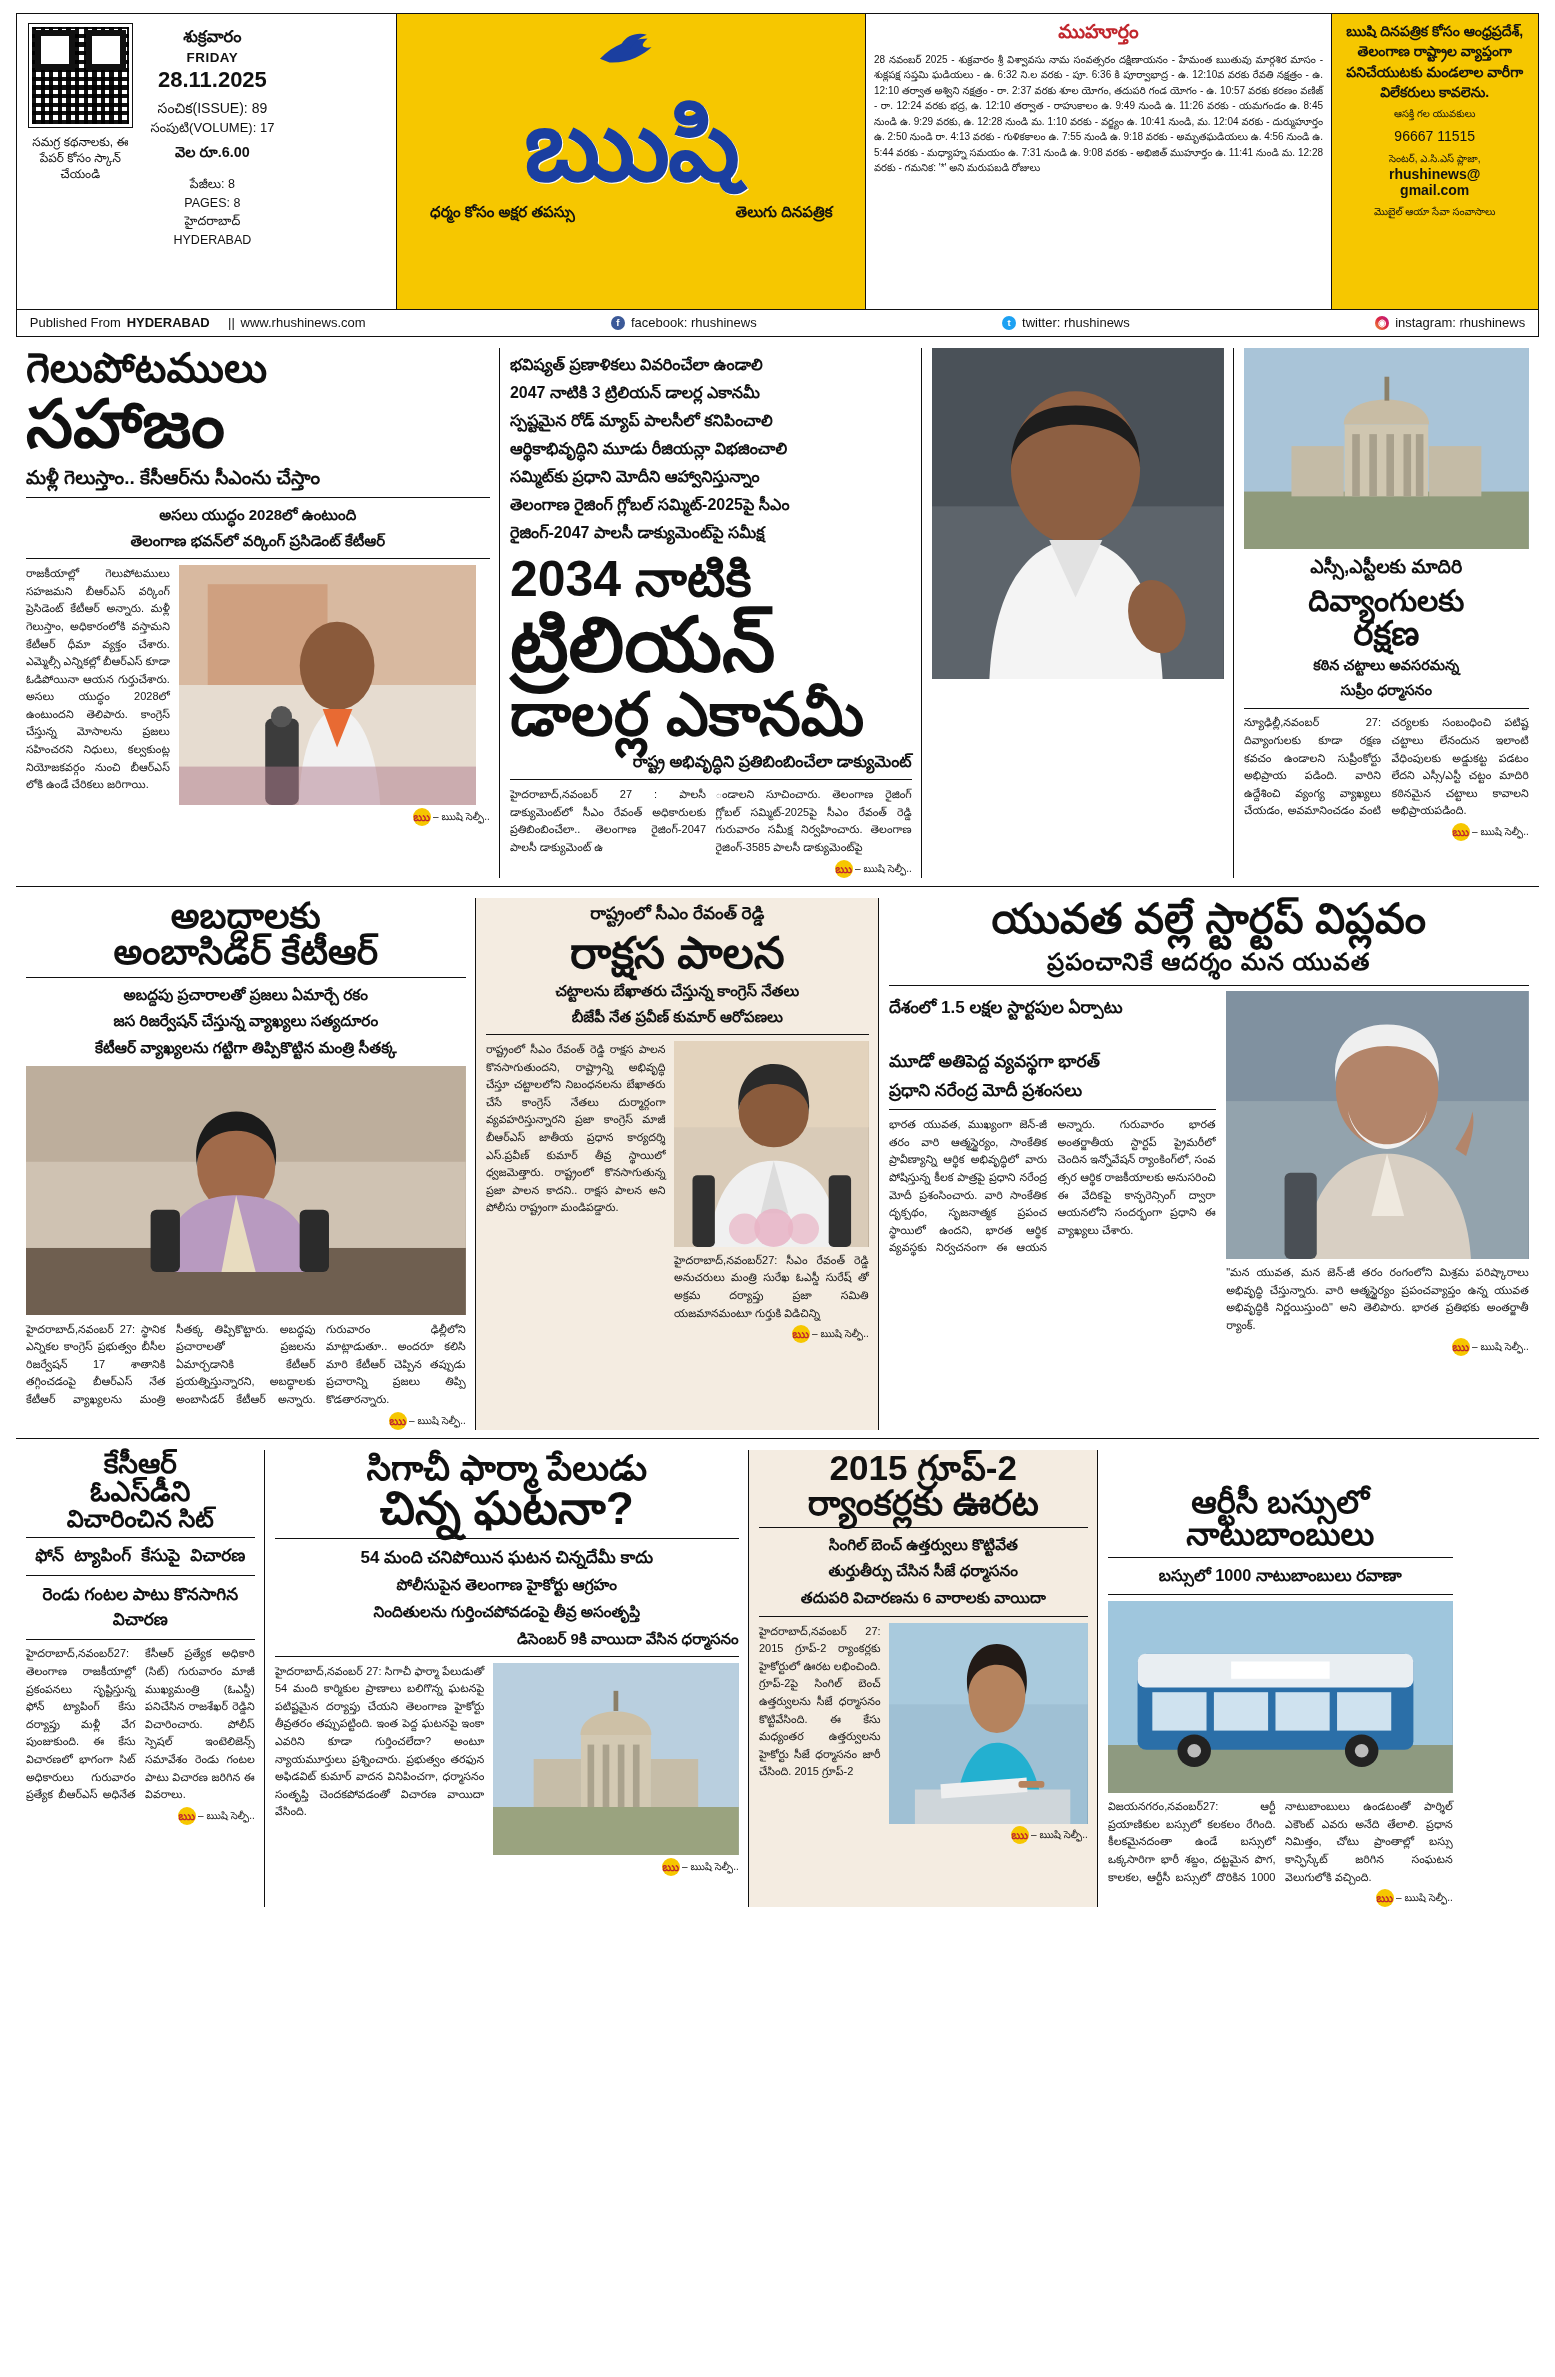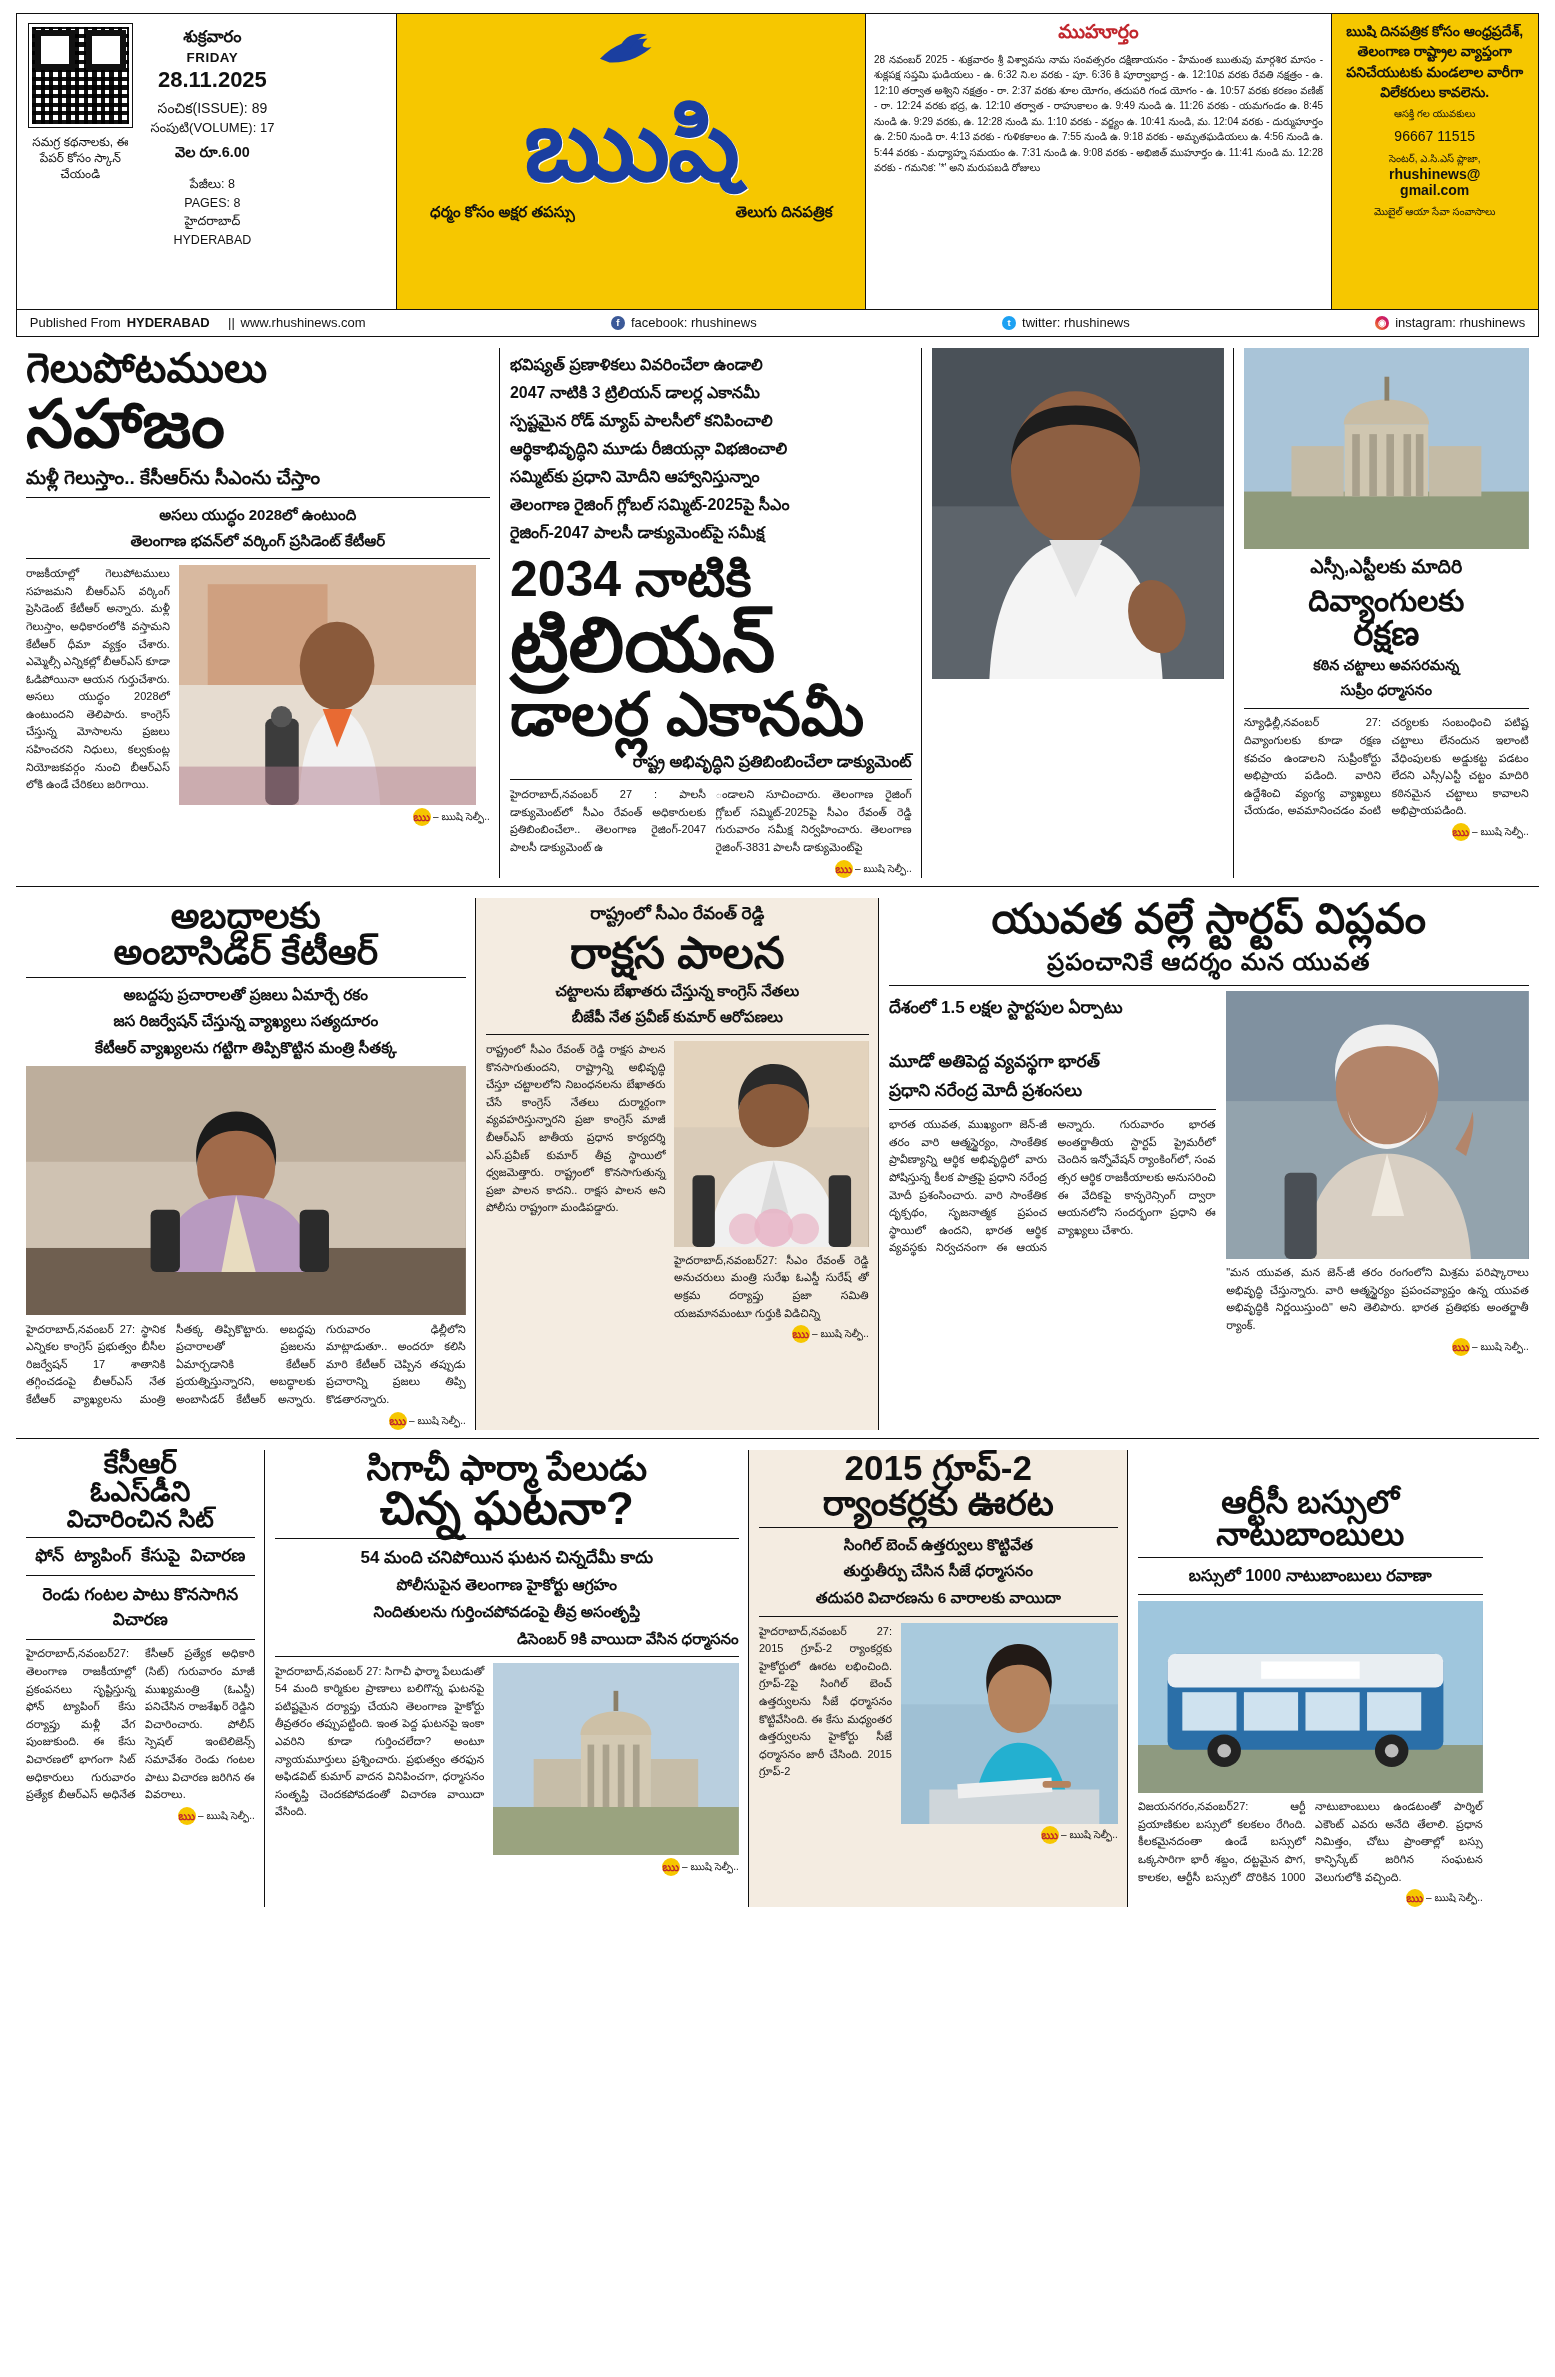--- a/index.html
+++ b/index.html
@@ -372,21 +372,21 @@
         <div>తెలంగాణ రైజింగ్ గ్లోబల్ సమ్మిట్-2025పై సీఎం</div>
         <div>రైజింగ్-2047 పాలసీ డాక్యుమెంట్‌పై సమీక్ష</div>
       </div>
       <h1 class="mainhead" style="font-size:50px;margin-top:6.7px;">2034 నాటికి</h1>
       <h1 class="mainhead" style="font-size:76px;line-height:1.04;">ట్రిలియన్</h1>
       <h1 class="mainhead" style="font-size:60px;line-height:1.04;">డాలర్ల ఎకానమీ</h1>
       <div class="subhead" style="text-align:right;font-size:16px;">రాష్ట్ర అభివృద్ధిని ప్రతిబింబించేలా డాక్యుమెంట్</div>
       <div class="rule"></div>
       <div style="display:flex;gap:9.6px;">
         <div class="body" style="flex:1">హైదరాబాద్,నవంబర్ 27 : పాలసీ డాక్యుమెంట్‌లో సీఎం రేవంత్ అధికారులకు ప్రతిబింబించేలా.. తెలంగాణ రైజింగ్-2047 పాలసీ డాక్యుమెంట్ ఉ</div>
-        <div class="body" style="flex:1">ండాలని సూచించారు. తెలంగాణ రైజింగ్ గ్లోబల్ సమ్మిట్-2025పై సీఎం రేవంత్ రెడ్డి గురువారం సమీక్ష నిర్వహించారు. తెలంగాణ రైజింగ్-3831 పాలసీ డాక్యుమెంట్‌పై</div>
+        <div class="body" style="flex:1">ండాలని సూచించారు. తెలంగాణ రైజింగ్ గ్లోబల్ సమ్మిట్-2025పై సీఎం రేవంత్ రెడ్డి గురువారం సమీక్ష నిర్వహించారు. తెలంగాణ రైజింగ్-3585 పాలసీ డాక్యుమెంట్‌పై</div>
       </div>
       <div class="credit"><span class="logo-mini">ఋ</span><span>– ఋషి సెల్ఫీ..</span></div>
     </div>
 
     <div class="col vline" style="width: 312px;">
       <div class="photo p-revanth" style="height:331px;">
         <svg class="figsvg" viewBox="0 0 610 690" preserveAspectRatio="none">
           <rect width="610" height="690" fill="#5d646b"></rect>
           <rect x="0" y="0" width="610" height="330" fill="#4a5158"></rect>
           <ellipse cx="300" cy="250" rx="135" ry="160" fill="#8d5f42"></ellipse>
@@ -559,21 +559,21 @@
                 <rect x="264" y="170" width="14" height="130"></rect>
                   <rect x="296" y="170" width="14" height="130"></rect>
               </g>
             </svg>
           </div>
           <div class="credit"><span class="logo-mini">ఋ</span><span>– ఋషి సెల్ఫీ..</span></div>
         </div>
       </div>
     </div>
 
-    <div class="col vline beige" style="width: 379px;">
+    <div class="col vline beige" style="width: 349px;">
       <h1 class="mainhead center" style="font-size:35px;">2015 గ్రూప్-2</h1>
       <h1 class="mainhead center" style="font-size:35px;">ర్యాంకర్లకు ఊరట</h1>
       <div class="rule"></div>
       <div class="kicker center" style="font-size:15.3px;">సింగిల్ బెంచ్ ఉత్తర్వులు కొట్టివేత</div>
       <div class="kicker center" style="font-size:15.3px;">తుర్తుతీర్పు చేసిన సీజే ధర్మాసనం</div>
       <div class="kicker center" style="font-size:15.3px;">తదుపరి విచారణను 6 వారాలకు వాయిదా</div>
       <div class="rule"></div>
       <div style="display:flex;gap:8.6px;">
         <div class="body" style="width:38%;">హైదరాబాద్,నవంబర్ 27: 2015 గ్రూప్-2 ర్యాంకర్లకు హైకోర్టులో ఊరట లభించింది. గ్రూప్-2పై సింగిల్ బెంచ్ ఉత్తర్వులను సీజే ధర్మాసనం కొట్టివేసింది. ఈ కేసు మధ్యంతర ఉత్తర్వులను హైకోర్టు సీజే ధర్మాసనం జారీ చేసింది. 2015 గ్రూప్-2</div>
         <div style="width:62%;">

